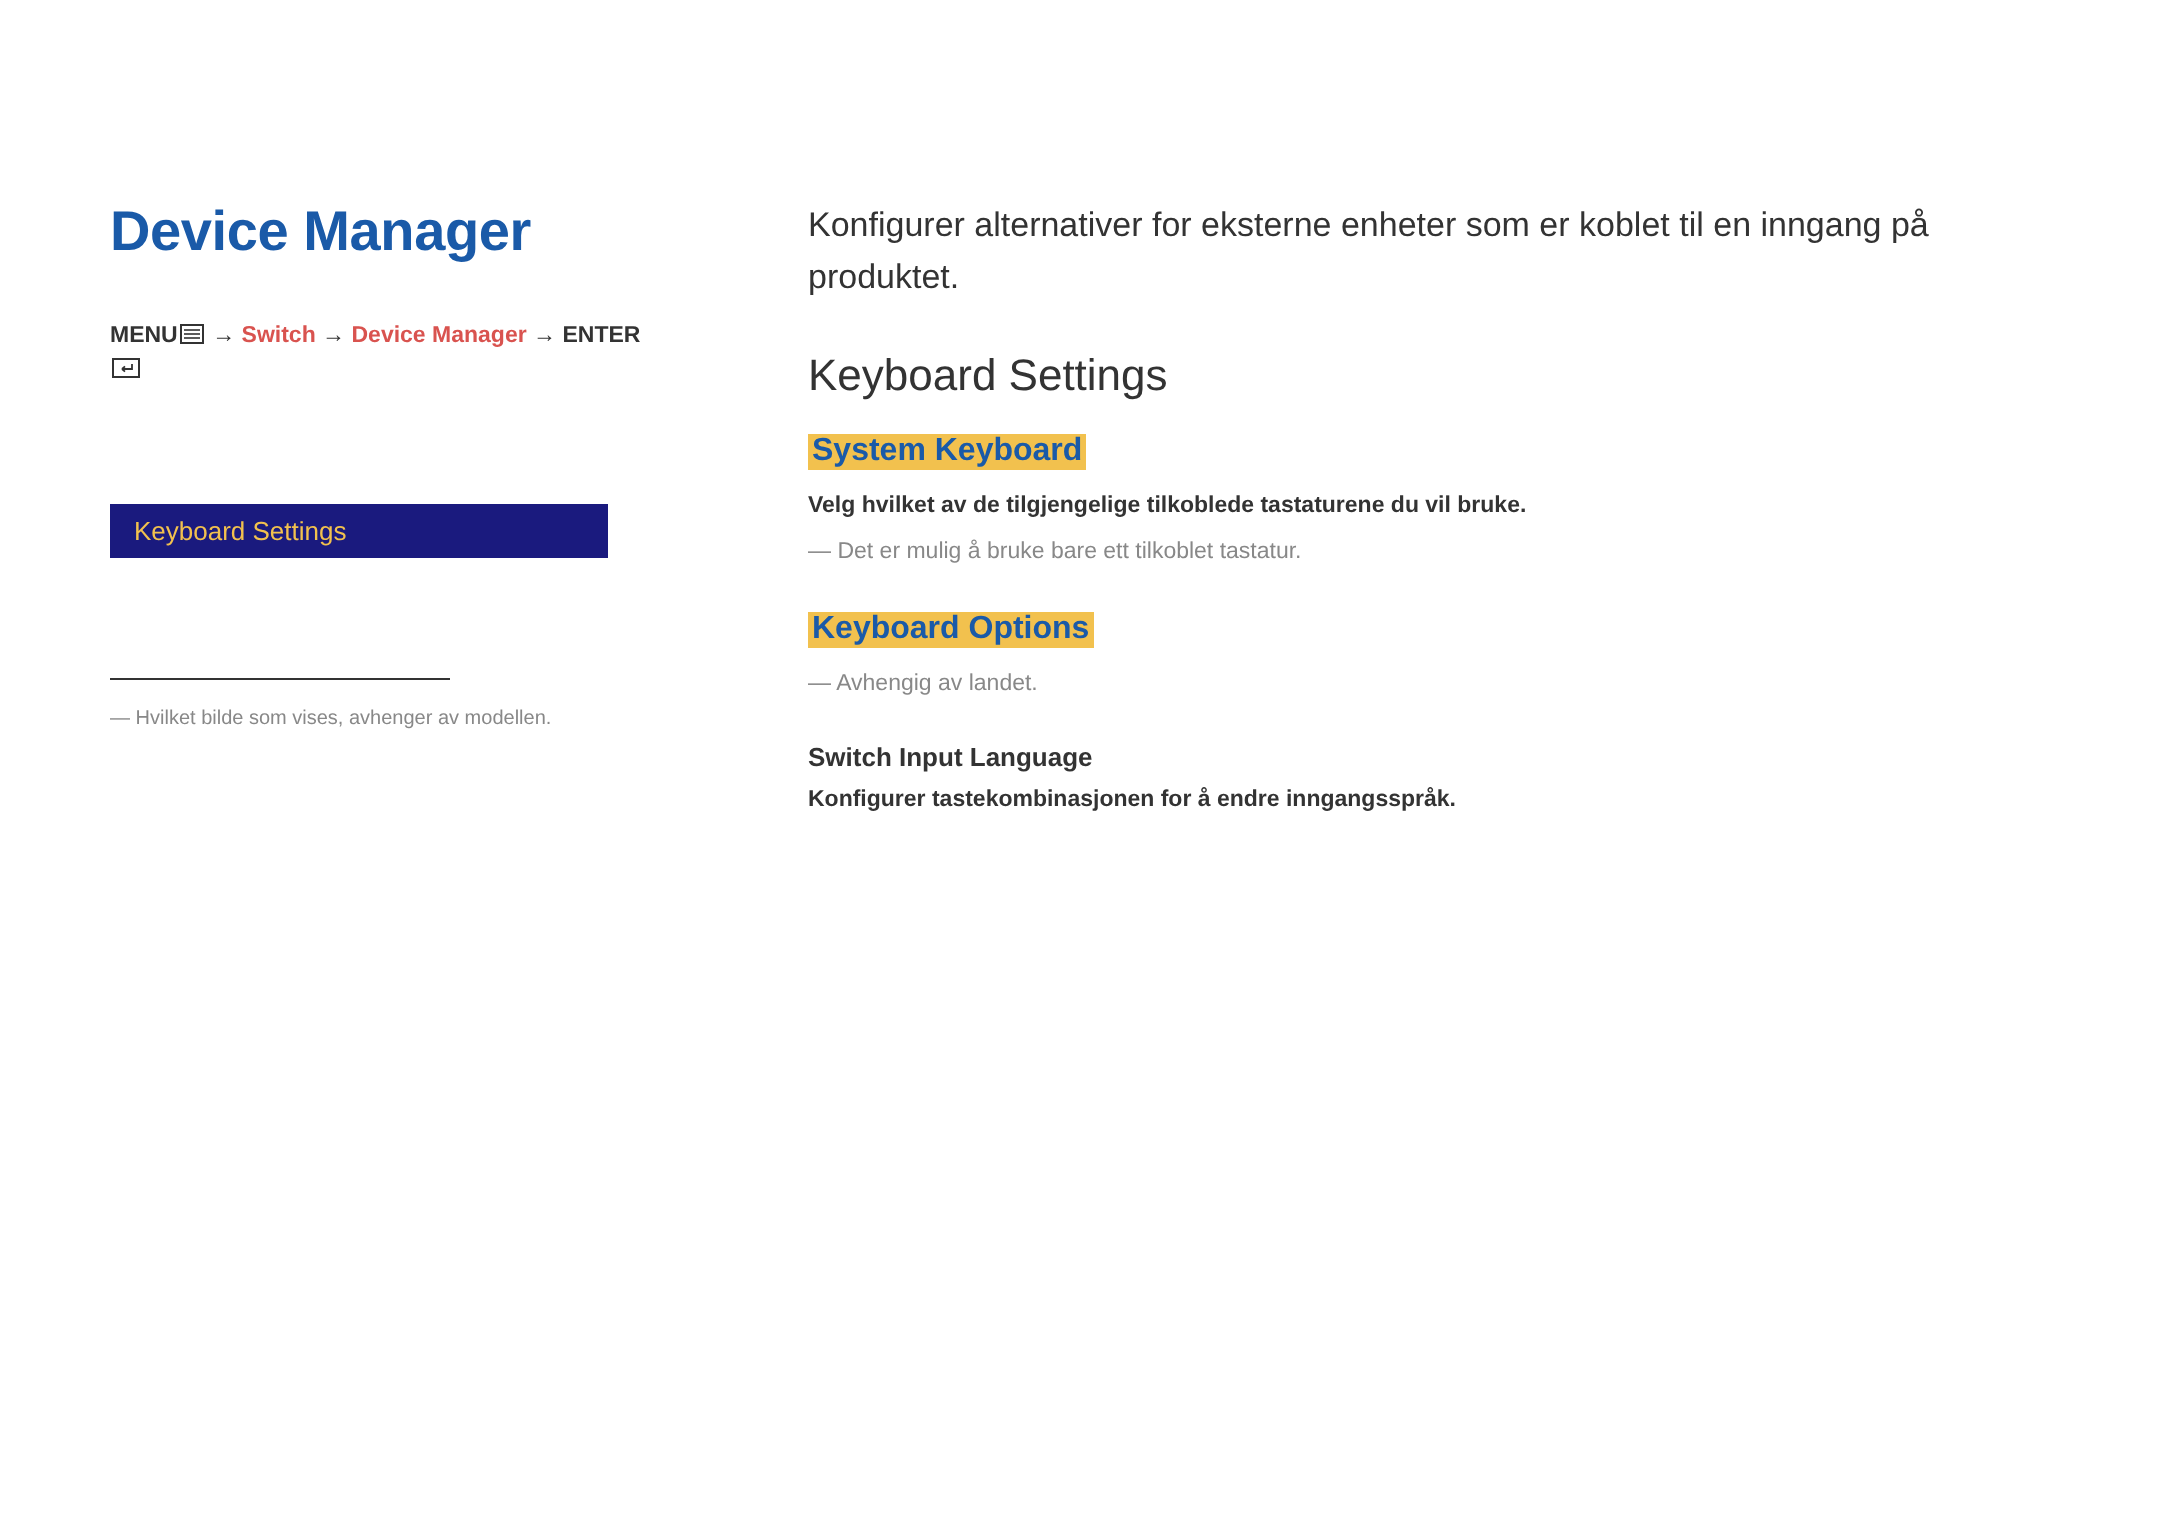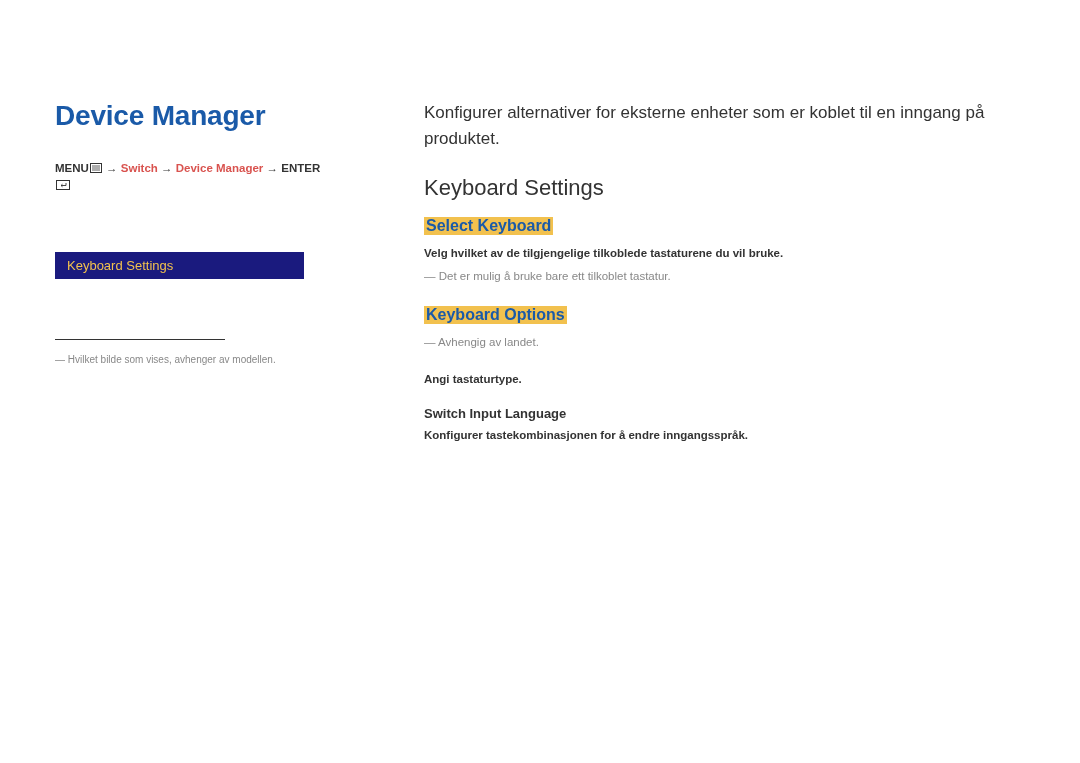--- a/index.html
+++ b/index.html
@@ -7,21 +7,21 @@
       font-family: -apple-system, BlinkMacSystemFont, "Segoe UI", Arial, sans-serif;
       background: #ffffff;
       width: 1080px;
       height: 763px;
       position: relative;
       color: #333;
     }
     .page {
       display: flex;
       padding: 100px 55px 40px 55px;
-      gap: 94px;
+      gap: 74px;
     }
     .left-col {
       width: 275px;
       flex-shrink: 0;
     }
     .right-col {
       flex: 1;
       min-width: 0;
     }
     .page-title {
@@ -159,30 +159,29 @@
     <hr class="footnote-divider">
     <div class="footnote">Hvilket bilde som vises, avhenger av modellen.</div>
   </div>
 
   <div class="right-col">
     <p class="intro-text">Konfigurer alternativer for eksterne enheter som er koblet til en inngang på produktet.</p>
 
     <h2 class="section-title">Keyboard Settings</h2>
 
 
-    <div class="subhead">Select Keyboard</div>
+    <div class="subhead">System Keyboard</div>
     <p class="body-text">Velg hvilket av de tilgjengelige tilkoblede tastaturene du vil bruke.</p>
     <p class="note-text">Det er mulig å bruke bare ett tilkoblet tastatur.</p>
 
     <div class="subhead">Keyboard Options</div>
     <p class="note-text">Avhengig av landet.</p>
 
 
     <div class="subsection">
-      <p class="body-text">Angi tastaturtype.</p>
     </div>
 
     <div class="subsection">
       <div class="subsection-title">Switch Input Language</div>
       <p class="body-text">Konfigurer tastekombinasjonen for å endre inngangsspråk.</p>
     </div>
   </div>
 
 </div>
 

